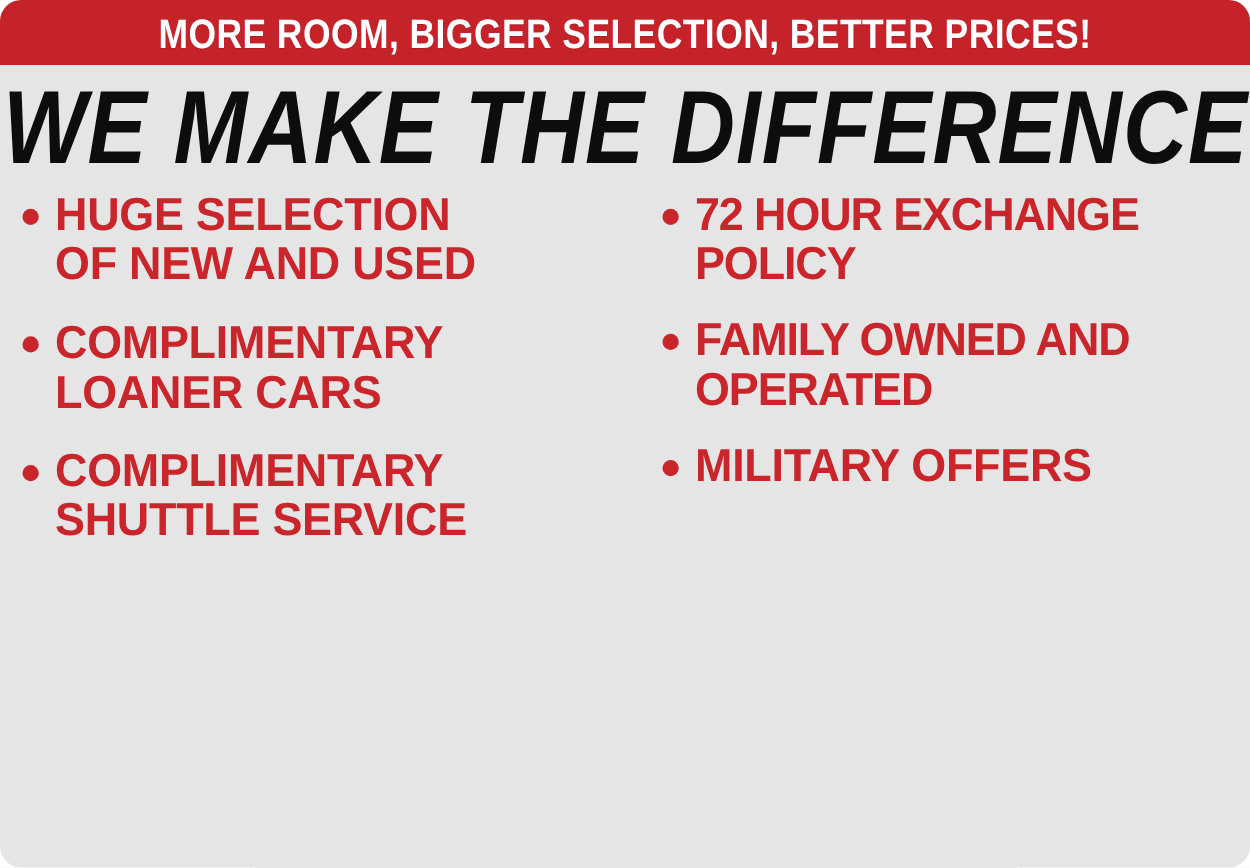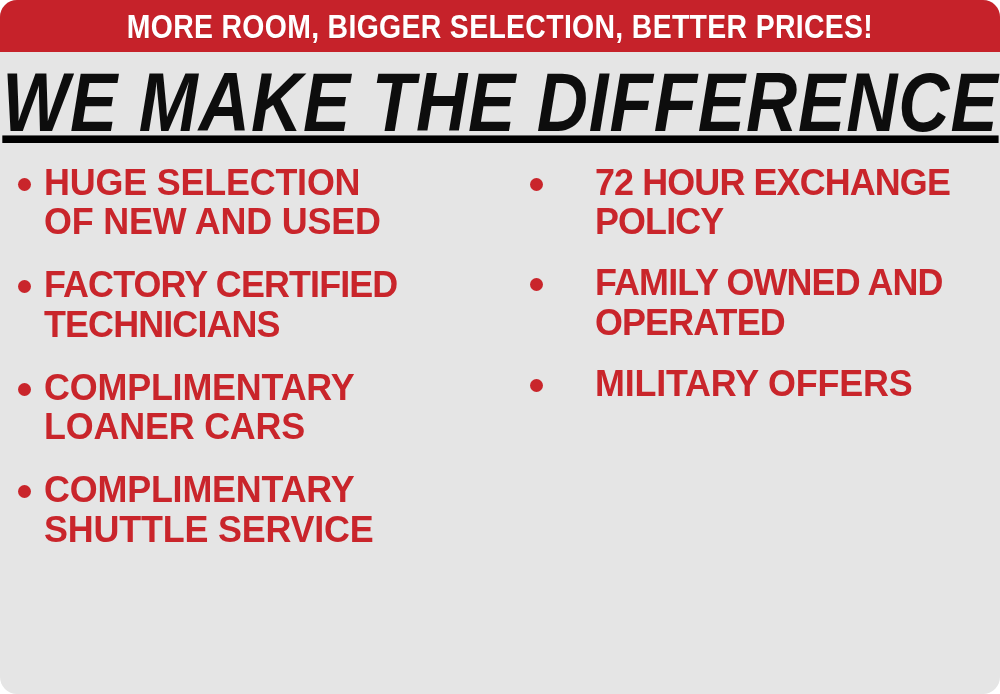--- a/index.html
+++ b/index.html
@@ -48,21 +48,20 @@
   
   .headline-wrap {
     position: absolute;
     left: 0;
     top: 62px;
     width: 1000px;
     height: 80px;
     display: flex;
     align-items: center;
     justify-content: center;
-    text-decoration: underline;
   }
   .headline {
     color: #0d0d0d;
     font-family: "Liberation Sans", sans-serif;
     font-weight: bold;
     font-style: italic;
     font-size: 77px;
     line-height: 1;
     white-space: nowrap;
     letter-spacing: 1px;
@@ -75,38 +74,37 @@
     position: absolute;
     left: 0;
     top: 152px;
     width: 1000px;
     height: 542px;
     display: flex;
     align-items: flex-start;
   }
   .column {
     box-sizing: border-box;
-    margin-top: 11px;
   }
   .column-left {
     width: 510px;
     padding-left: 18px;
   }
   .column-right {
     width: 490px;
     padding-left: 20px;
   }
 
   .bullet-item {
     display: flex;
     align-items: flex-start;
     margin-bottom: 22px;
   }
   .column-left .bullet-item { margin-bottom: 24px; }
-  .column-right .bullet-item { margin-bottom: 22px; gap: 39px; }
+  .column-right .bullet-item { margin-bottom: 22px; }
 
   .bullet-dot {
     flex: 0 0 auto;
     width: 13px;
     height: 13px;
     border-radius: 50%;
     background: #c9252b;
     margin-top: 15px;
     margin-right: 13px;
   }
@@ -141,25 +139,20 @@
 
     <div class="column column-left">
 
       <div class="bullet-item">
         <span class="bullet-dot"></span>
         <span class="bullet-text">HUGE SELECTION
 OF NEW AND USED</span>
       </div>
 
 
-      <div class="bullet-item">
-        <span class="bullet-dot"></span>
-        <span class="bullet-text tight">FACTORY CERTIFIED
-TECHNICIANS</span>
-      </div>
 
       <div class="bullet-item">
         <span class="bullet-dot"></span>
         <span class="bullet-text">COMPLIMENTARY
 LOANER CARS</span>
       </div>
 
       <div class="bullet-item">
         <span class="bullet-dot"></span>
         <span class="bullet-text">COMPLIMENTARY

